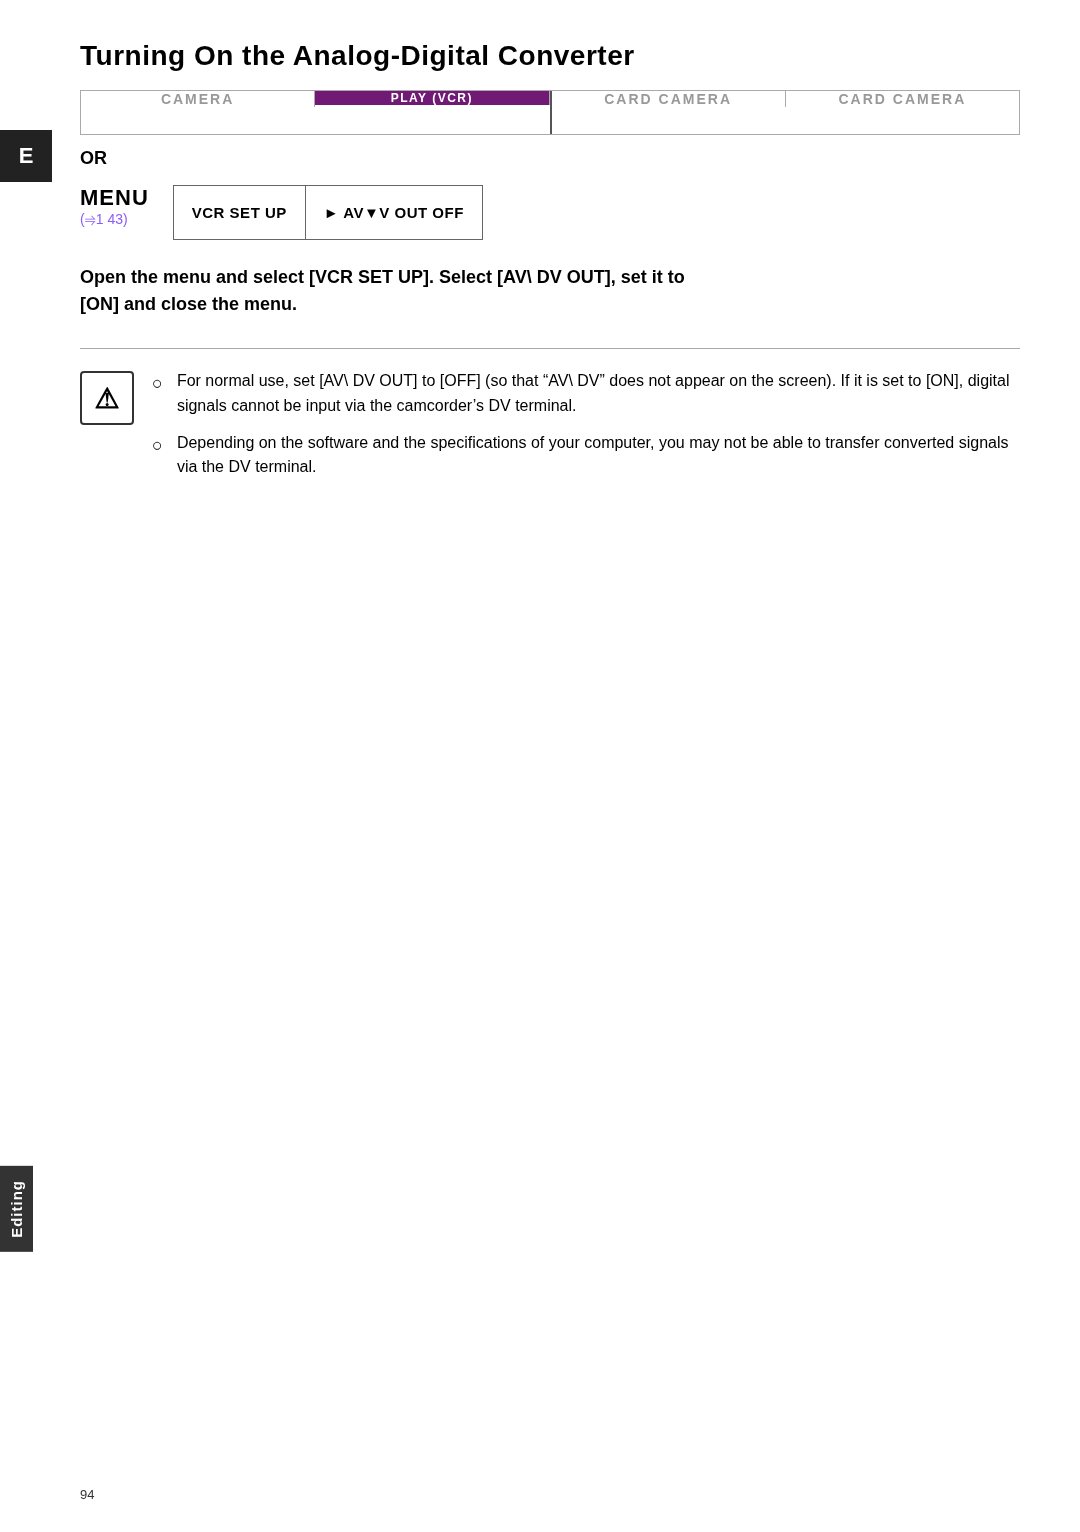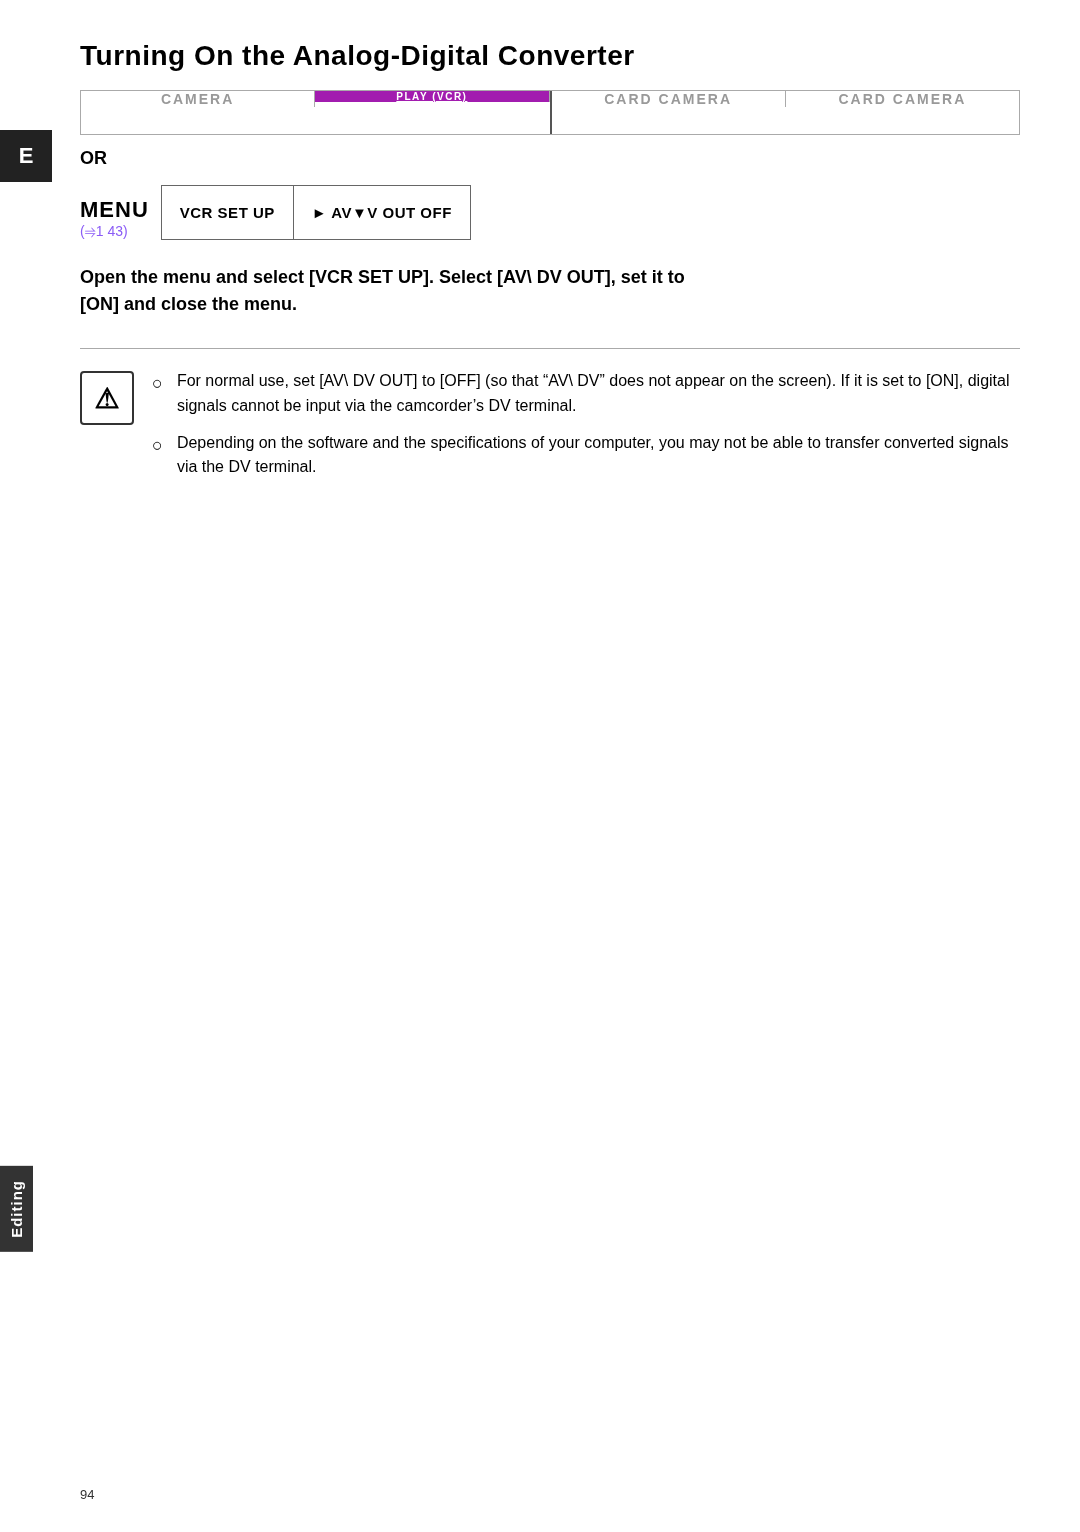--- a/index.html
+++ b/index.html
@@ -46,24 +46,23 @@
       font-weight: bold;
       color: #888;
       border-right: 1.5px solid #aaa;
     }
 
     .mode-tab:last-child {
       border-right: none;
     }
 
     .mode-tab.active {
-      background: #a21caf;
+      background: #701a75;
       color: #fff;
-      font-size: 10px;
-      text-decoration: underline;
+      font-size: 12px;
     }
 
     
     .side-label {
       position: absolute;
       left: 0;
       top: 130px;
       background: #222;
       color: #fff;
       font-size: 22px;
@@ -84,23 +83,23 @@
 
     .or-text {
       font-size: 18px;
       font-weight: bold;
       margin-bottom: 16px;
     }
 
     
     .menu-row {
       display: flex;
-      align-items: flex-end;
+      align-items: flex-start;
       margin-bottom: 24px;
-      gap: 0;
+      gap: 12px;
     }
 
     .menu-label-block {
       margin-right: 12px;
     }
 
     .menu-word {
       font-size: 22px;
       font-weight: 900;
       font-family: 'Arial Black', sans-serif;

